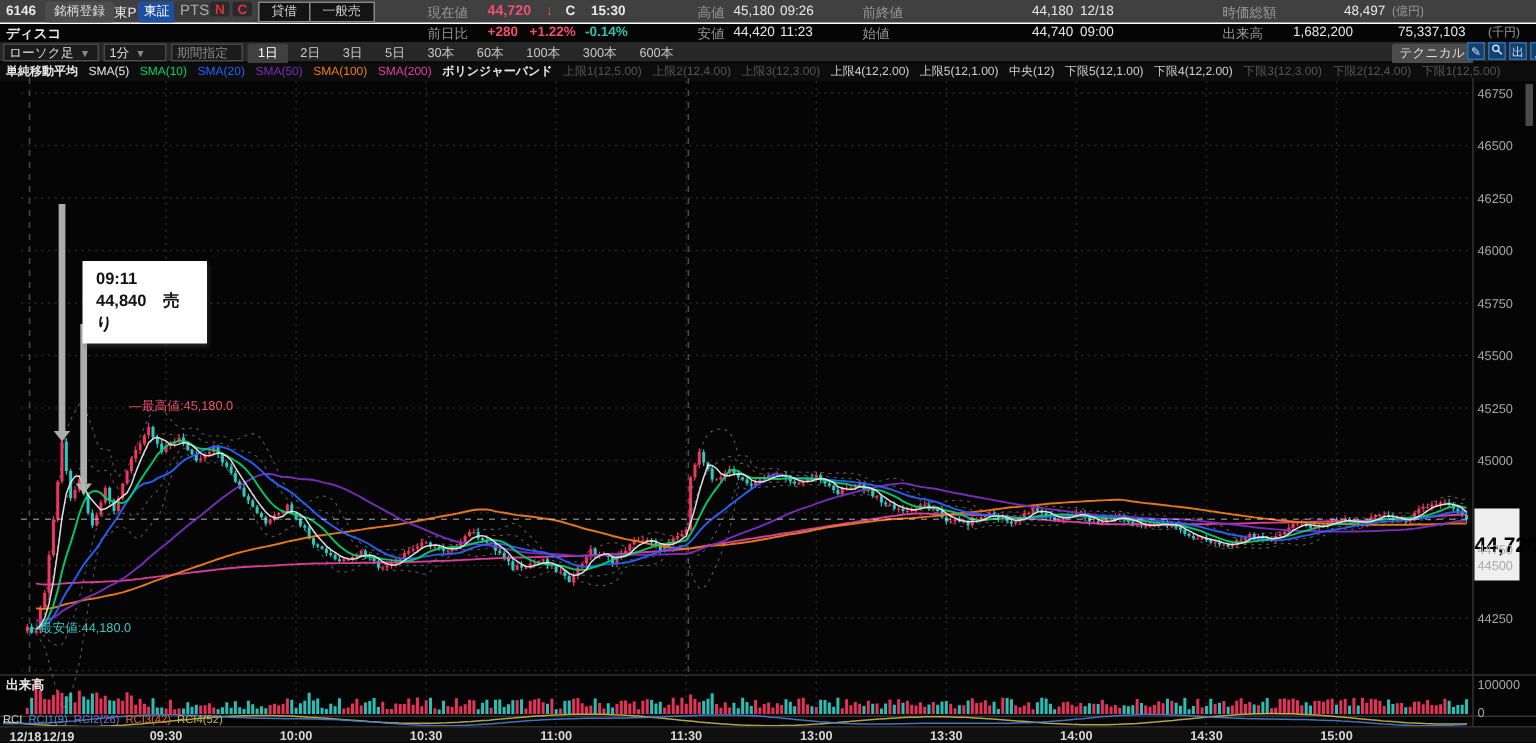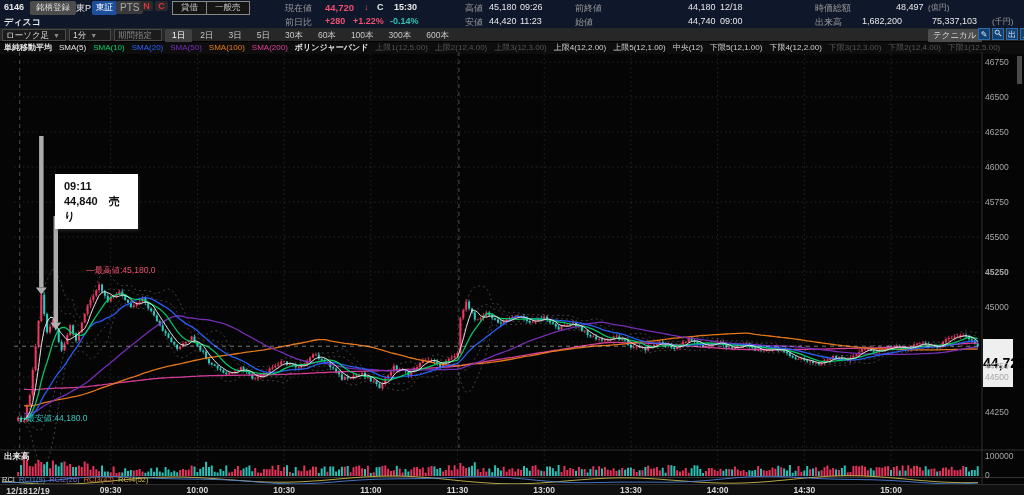--- a/index.html
+++ b/index.html
@@ -1,20 +1,20 @@
 <!DOCTYPE html>
 <html><head>
 <meta charset="utf-8">
 <style>
 *{margin:0;padding:0;box-sizing:border-box}
 html,body{background:#000}
 body{font-family:"Liberation Sans","DejaVu Sans",sans-serif}
 .screen{position:relative;width:1024px;height:495px;background:#050505;overflow:hidden}
 .abs{position:absolute;white-space:nowrap}
-.hdr{position:absolute;left:0;top:0;width:1024px;height:40px;background:#0f172a;border-bottom:1px solid #ffffff;font-size:9px;color:#999}
+.hdr{position:absolute;left:0;top:0;width:1024px;height:16px;background:#404040;border-bottom:1px solid #ffffff;font-size:9px;color:#999}
 .lbl{color:#9a9a9a}
 .val{color:#e8e8e8}
 .bold{font-weight:bold}
 .red{color:#f0506e}
 .teal{color:#2cc4b4}
 .btn-gray{background:#4c4c4c;color:#ddd;padding:1px 6px;border-radius:2px;font-size:8.5px}
 .btn-blue{background:#1d4f9e;color:#fff;padding:1px 4px;border-radius:2px;font-size:8.5px}
 .btn-dark{background:#3a3a3a;color:#aaa;padding:1px 4px;border-radius:2px;font-size:10px}
 .btn-line{border:1px solid #888;color:#ccc;padding:0 8px;font-size:8.5px;background:#141414}
 .nc{display:inline-block;width:13px;text-align:center;background:#2a2a2a;color:#e03040;font-weight:bold;font-size:9px;border-radius:2px}
@@ -153,21 +153,21 @@
   </div>
 
   <div class="abs" style="left:1017px;top:56px;width:5px;height:28px;background:#4a4a4a"></div>
   <div id="y-axis"></div>
 <span class="abs ax" style="left: 985px; top: 57px;">46750</span>
     <span class="abs ax" style="left: 985px; top: 92px;">46500</span>
     <span class="abs ax" style="left: 985px; top: 127px;">46250</span>
     <span class="abs ax" style="left: 985px; top: 162px;">46000</span>
     <span class="abs ax" style="left: 985px; top: 197px;">45750</span>
     <span class="abs ax" style="left: 985px; top: 232px;">45500</span>
-    <span class="abs ax" style="left: 985px; top: 267px; font-weight: bold;">45250</span>
+    <span class="abs ax" style="left: 985px; top: 267px;">45250</span>
     <span class="abs ax" style="left: 985px; top: 302px;">45000</span>
     <span class="abs ax" style="left: 985px; top: 337px; margin-top: 24px;">44750</span>
     <span class="abs ax" style="left: 985px; top: 372px;">44500</span>
     <span class="abs ax" style="left: 985px; top: 407px;">44250</span>
     <span class="abs xt" style="left: 110.7px; top: 485px;">09:30</span>
     <span class="abs xt" style="left: 197.4px; top: 485px; text-align: right;">10:00</span>
     <span class="abs xt" style="left: 284.1px; top: 485px;">10:30</span>
     <span class="abs xt" style="left: 370.8px; top: 485px;">11:00</span>
     <span class="abs xt" style="left: 457.5px; top: 485px;">11:30</span>
     <span class="abs xt" style="left: 544.2px; top: 485px;">13:00</span>

